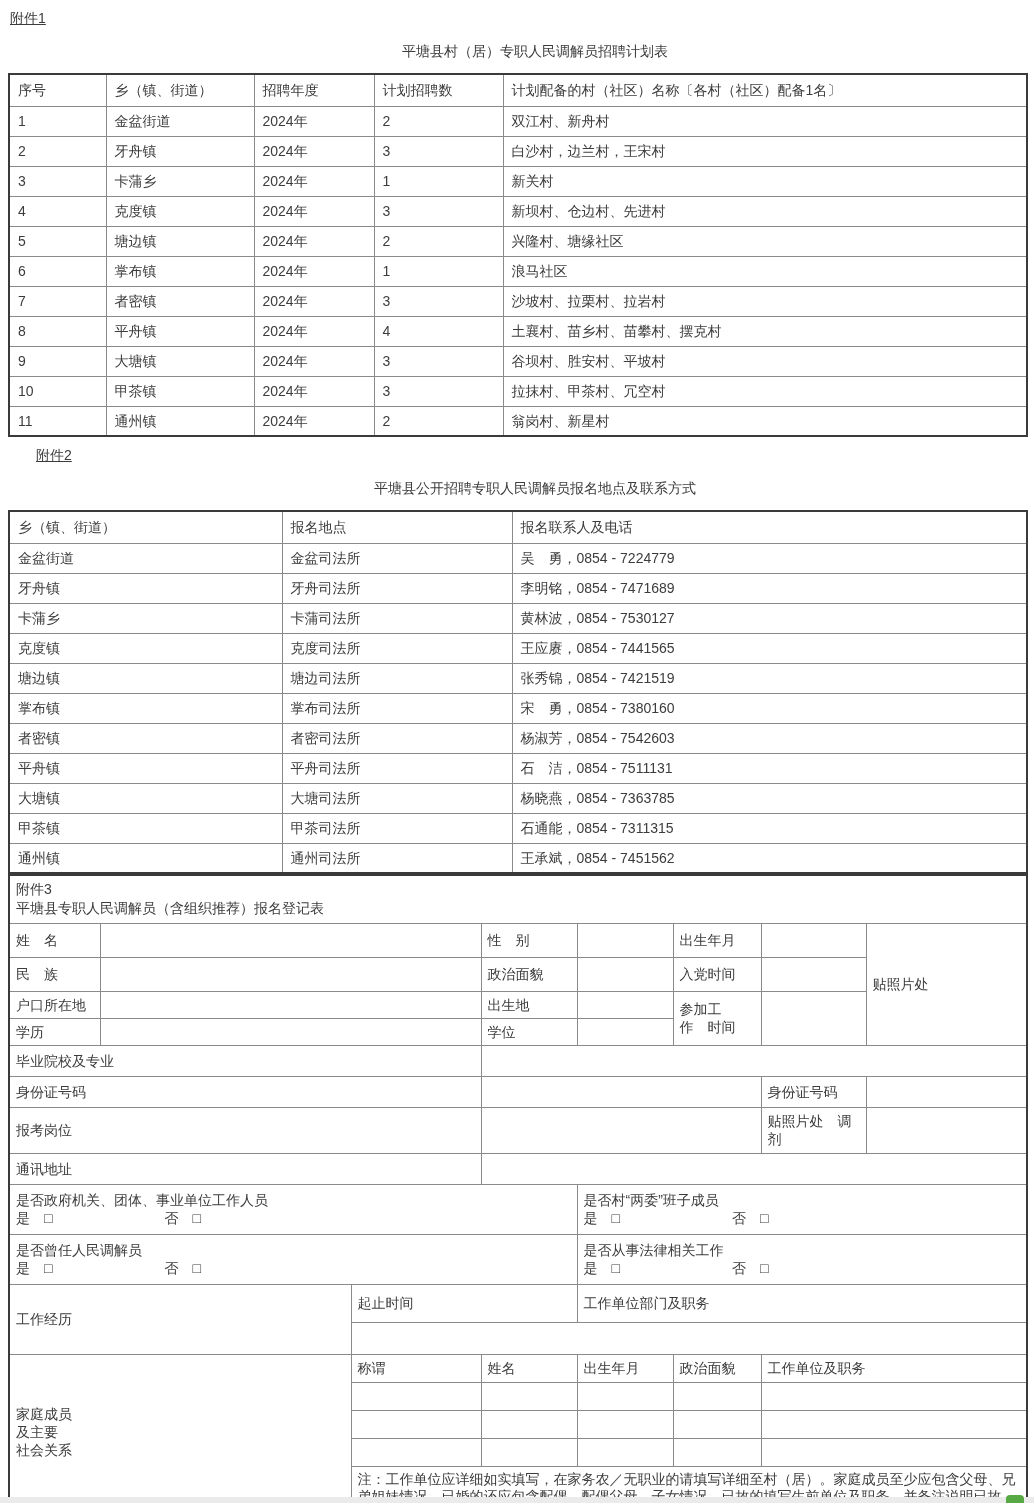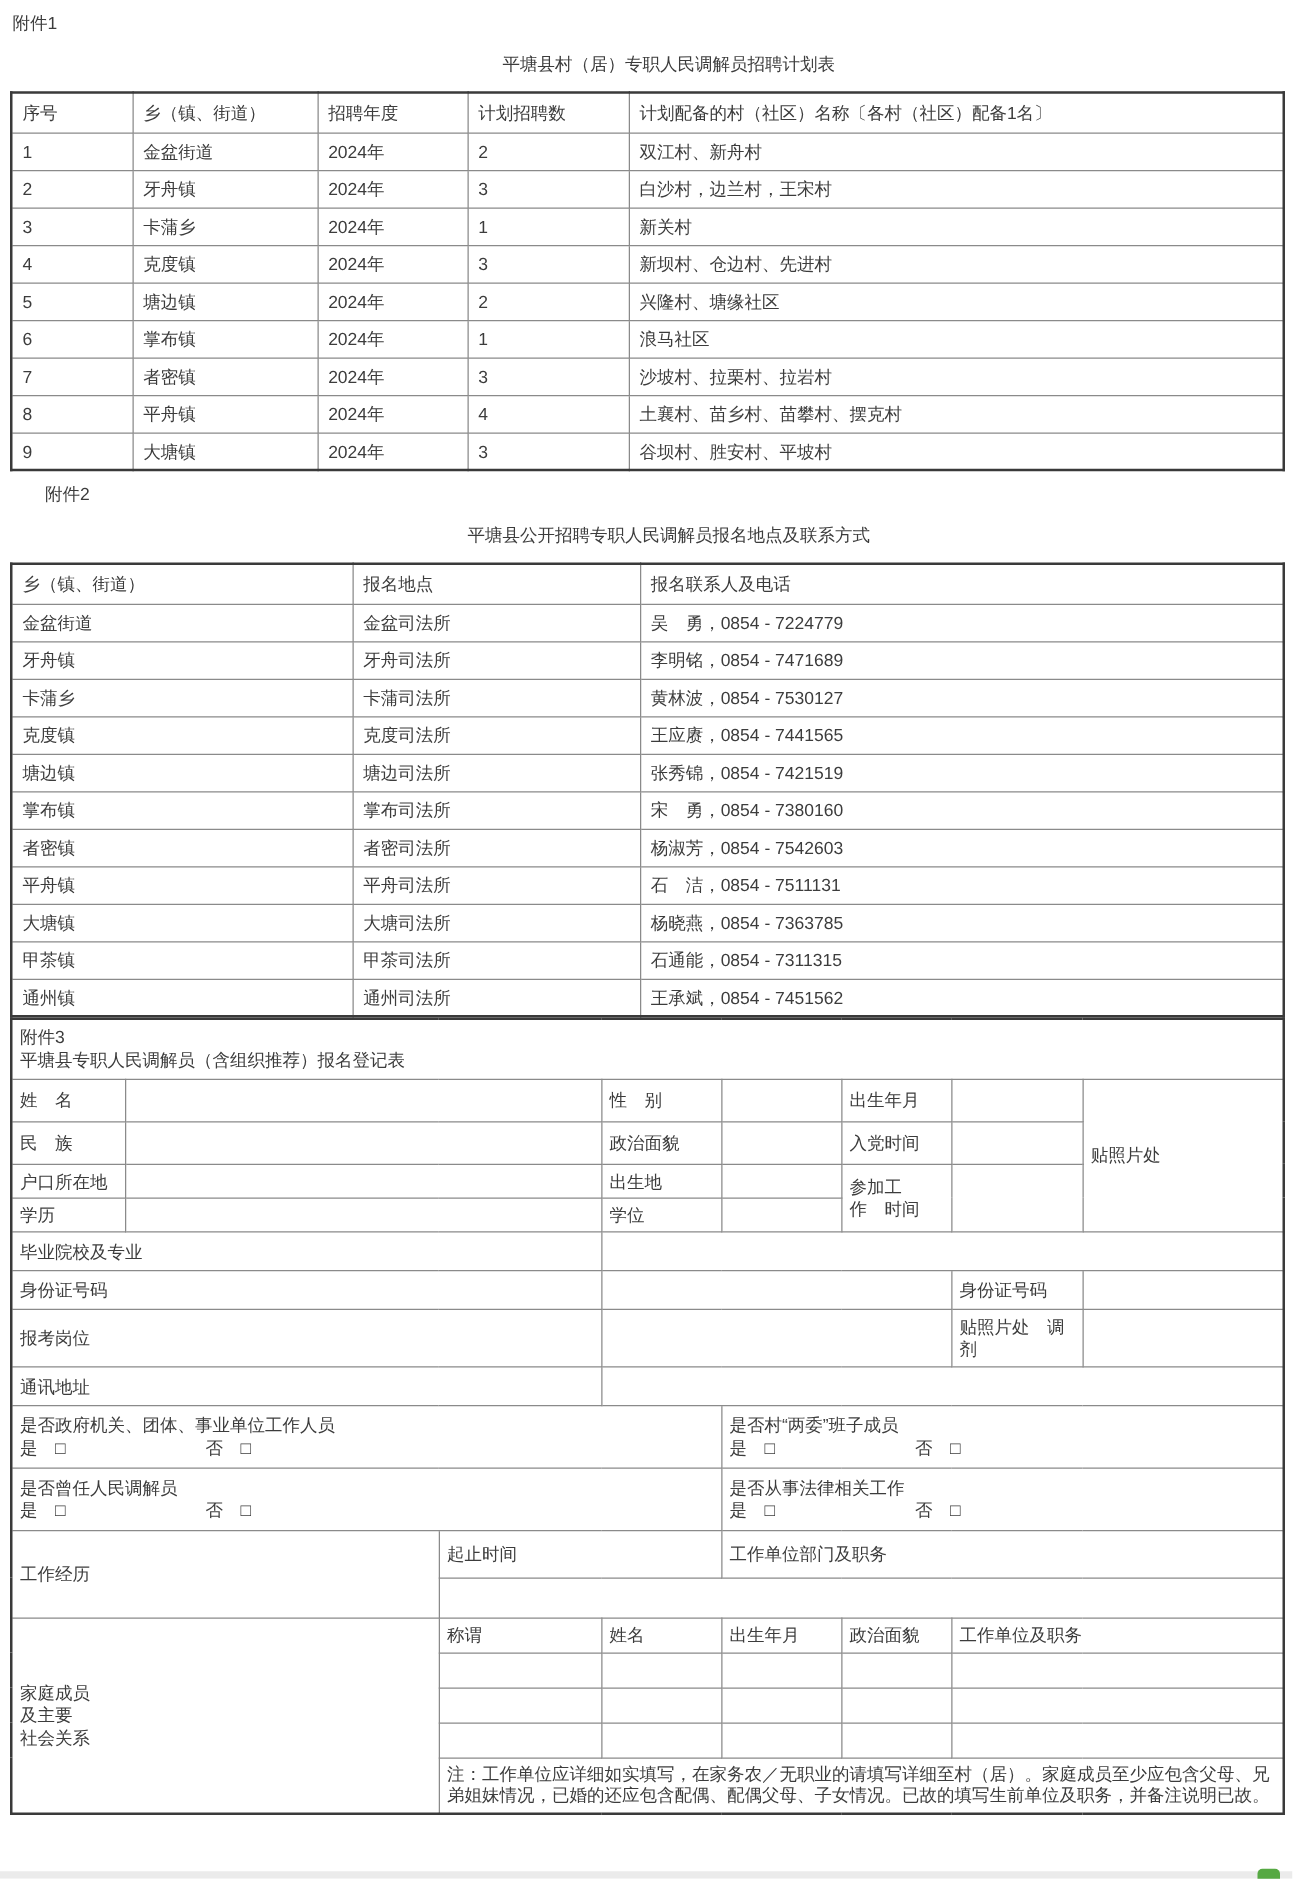--- a/index.html
+++ b/index.html
@@ -1,21 +1,21 @@
 <!DOCTYPE html>
 <html lang="zh"><head>
 <meta charset="utf-8">
 <style>
   html,body{margin:0;padding:0;background:#ffffff;}
   body{
     width:1034px;height:1503px;position:relative;overflow:hidden;
     font-family:"Liberation Sans","DejaVu Sans",sans-serif;
     font-size:14px;color:#3c3c3c;
   }
-  .att-label{padding:9px 16px 0 10px;line-height:18px;}
+  .att-label{padding:9px 16px 0 10px;line-height:18px;text-decoration:underline;}
   .att-label.indent{padding-left:36px;}
   .att-title{padding:15px 0 0 36px;line-height:18px;text-align:center;}
   table{border-collapse:collapse;table-layout:fixed;width:1018px;margin:13px 0 0 8px;border-radius:14px;}
   table.joined{margin-top:0;}
   td{
     border:1px solid #8a8a8a;padding:2px 8px;vertical-align:middle;
     overflow:hidden;line-height:18px;word-break:break-all;
   }
   .t-outer{border:2px solid #3a3a3a;}
   .pre{white-space:pre-line;}
@@ -111,20 +111,34 @@
         <td>4</td>
         <td>土襄村、苗乡村、苗攀村、摆克村</td>
       </tr>
   <tr class="h30">
         <td>9</td>
         <td>大塘镇</td>
         <td>2024年</td>
         <td>3</td>
         <td>谷坝村、胜安村、平坡村</td>
       </tr>
+  <tr class="h30">
+        <td>10</td>
+        <td>甲茶镇</td>
+        <td>2024年</td>
+        <td>3</td>
+        <td>拉抹村、甲茶村、冗空村</td>
+      </tr>
+  <tr class="h30">
+        <td>11</td>
+        <td>通州镇</td>
+        <td>2024年</td>
+        <td>2</td>
+        <td>翁岗村、新星村</td>
+      </tr>
 </tbody>
   </table>
 
 <div class="att-label indent">附件2</div>
 <div class="att-title">平塘县公开招聘专职人民调解员报名地点及联系方式</div>
 
 <table class="t-outer" style="margin-bottom:0;">
   <colgroup>
       <col style="width:273px">
       <col style="width:230px">

